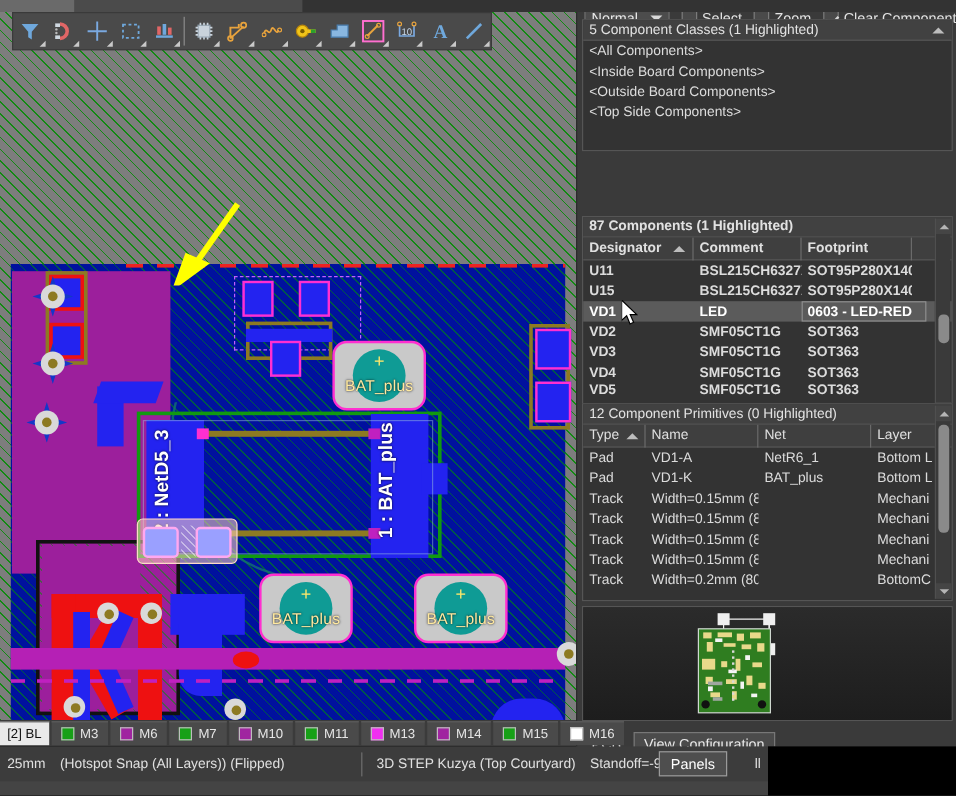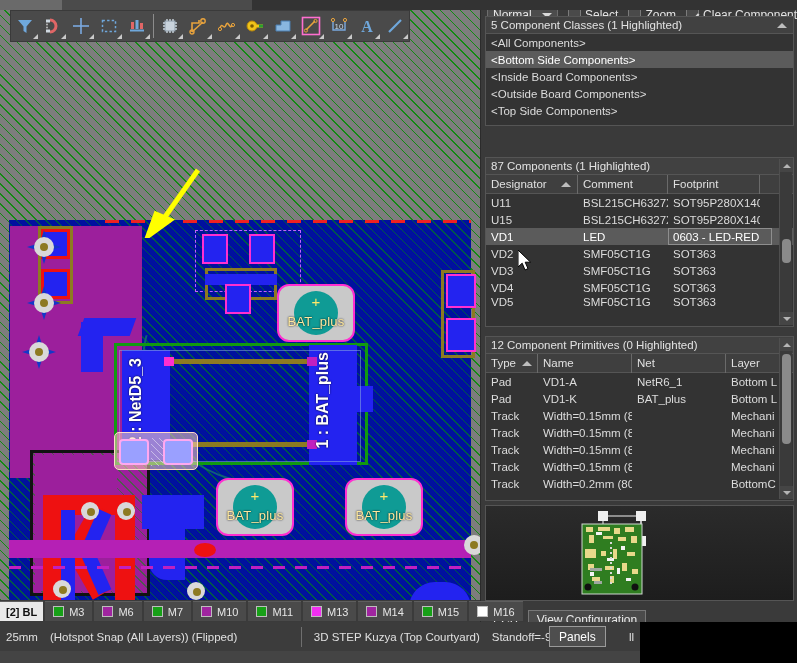--- a/index.html
+++ b/index.html
@@ -139,21 +139,21 @@
     position:absolute; left:0; top:600px; width:480px; height:22px;
     background:#3b3b3b; display:flex; align-items:center; z-index:30;
     font-size:11px;
   }
   .ltab {
     height:20px; display:flex; align-items:center; gap:5px;
     padding:0 8px; margin-right:2px; background:#4a4a4a;
     border-top:1px solid #5e5e5e; color:#e6e6e6; cursor:default;
     white-space:nowrap;
   }
-  .ltab.active { background:#e9e9e9; color:#111; font-weight:bold; padding:0 6px;}
+  .ltab.active { background:#e9e9e9; color:#111; font-weight:normal; padding:0 6px;}
   .swatch { width:11px; height:11px; border:1px solid #bdbdbd; }
 
   
   #status-bar {
     position:absolute; left:0; top:622px; width:797px; height:41px;
     background:#3c3c3c; z-index:30;
   }
   #status-inner {
     position:absolute; left:0; top:0; width:640px; height:29px;
     display:flex; align-items:center; font-size:11.5px; color:#e0e0e0;
@@ -578,36 +578,33 @@
 
     <div class="grid-box" style="top:16px; height:110px;">
       <div class="grid-head">
         <span>5 Component Classes (1 Highlighted)</span>
         <span class="sort-arrow-up"></span>
       </div>
       <div style="position:relative;">
         <div class="list-row">
             <span>&lt;All Components&gt;</span>
           </div>
-        <div class="list-row sel">
-            <span>&lt;Bottom Side Components&gt;</span>
-          </div>
         <div class="list-row">
             <span>&lt;Inside Board Components&gt;</span>
           </div>
         <div class="list-row">
             <span>&lt;Outside Board Components&gt;</span>
           </div>
         <div class="list-row">
             <span>&lt;Top Side Components&gt;</span>
           </div>
       </div>
     </div>
 
-    <div class="grid-box" style="top:157px; height:170px;">
+    <div class="grid-box" style="top:180px; height:170px;font-weight:bold;">
       <div class="grid-head">
         <span>87 Components (1 Highlighted)</span>
       </div>
       <div class="col-head">
         <div class="c" style="width:92px;justify-content:space-between;">
           <span>Designator</span>
           <span class="sort-arrow-up" style="margin-left:10px;"></span>
         </div>
         <div class="c" style="width:90px;">
             <span>Comment</span>

